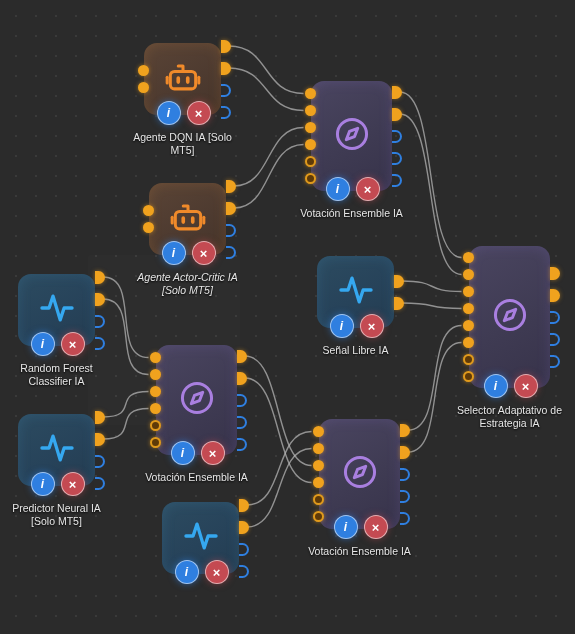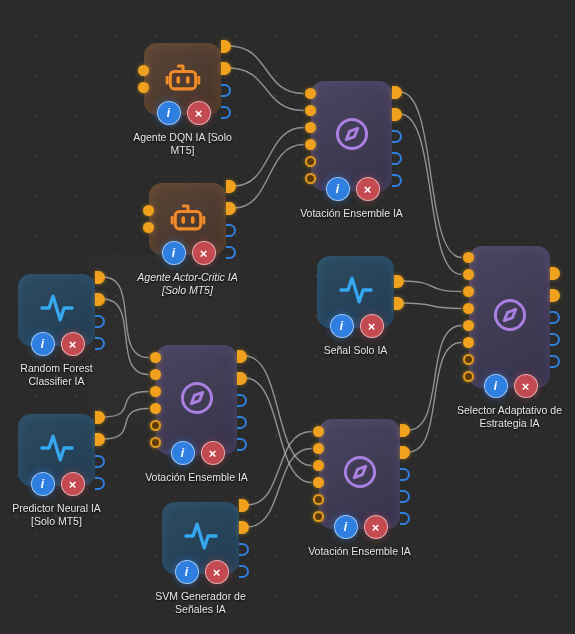--- a/index.html
+++ b/index.html
@@ -206,35 +206,33 @@
           <span class="node-icon"><svg width="38" height="38" viewBox="0 0 24 24" fill="none" stroke-width="2.1" stroke-linecap="round" stroke-linejoin="round" stroke="#35a8f0">
               <path d="M2.5 12 H7 L9.5 4.5 L14 19.5 L16.5 12 H21.5"></path>
             </svg></span>
         </div>
         <div class="port port-out sig" style="left: 77px; top: -3.5px;"></div>
         <div class="port port-out sig" style="left: 77px; top: 18.5px;"></div>
         <div class="port port-out data" style="left: 77px; top: 40.5px;"></div>
         <div class="port port-out data" style="left: 77px; top: 62.5px;"></div>
         <div class="btn btn-info" style="left: 12.5px; top: 58px;">i</div>
         <div class="btn btn-close" style="left: 42.5px; top: 58px;">×</div>
-        <div class="node-label" style="top: 88px;">SVM Generador de
-Señales IA</div>
       </div>
       <div class="node pal-teal" style="left: 317px; top: 256px; width: 77px; height: 72px;">
         <div class="glow"></div>
         <div class="body">
           <span class="node-icon"><svg width="38" height="38" viewBox="0 0 24 24" fill="none" stroke-width="2.1" stroke-linecap="round" stroke-linejoin="round" stroke="#35a8f0">
               <path d="M2.5 12 H7 L9.5 4.5 L14 19.5 L16.5 12 H21.5"></path>
             </svg></span>
         </div>
         <div class="port port-out sig" style="left: 77px; top: 18.5px;"></div>
         <div class="port port-out sig" style="left: 77px; top: 40.5px;"></div>
         <div class="btn btn-info" style="left: 12.5px; top: 58px;">i</div>
         <div class="btn btn-close" style="left: 42.5px; top: 58px;">×</div>
-        <div class="node-label" style="top: 88px;">Señal Solo IA</div>
+        <div class="node-label" style="top: 88px;">Señal Libre IA</div>
       </div>
       <div class="node pal-purple" style="left: 311px; top: 81px; width: 81px; height: 110px;">
         <div class="glow"></div>
         <div class="body">
           <span class="node-icon"><svg width="38" height="38" viewBox="0 0 24 24" fill="none" stroke-width="1.9" stroke-linecap="round" stroke-linejoin="round" stroke="#a97fe0">
               <circle cx="12" cy="12" r="9.2"></circle>
               <path d="M15.6 8.4 L13.6 13.6 L8.4 15.6 L10.4 10.4 Z"></path>
             </svg></span>
         </div>
         <div class="port port-in" style="left: -6px; top: 7px;"></div>

